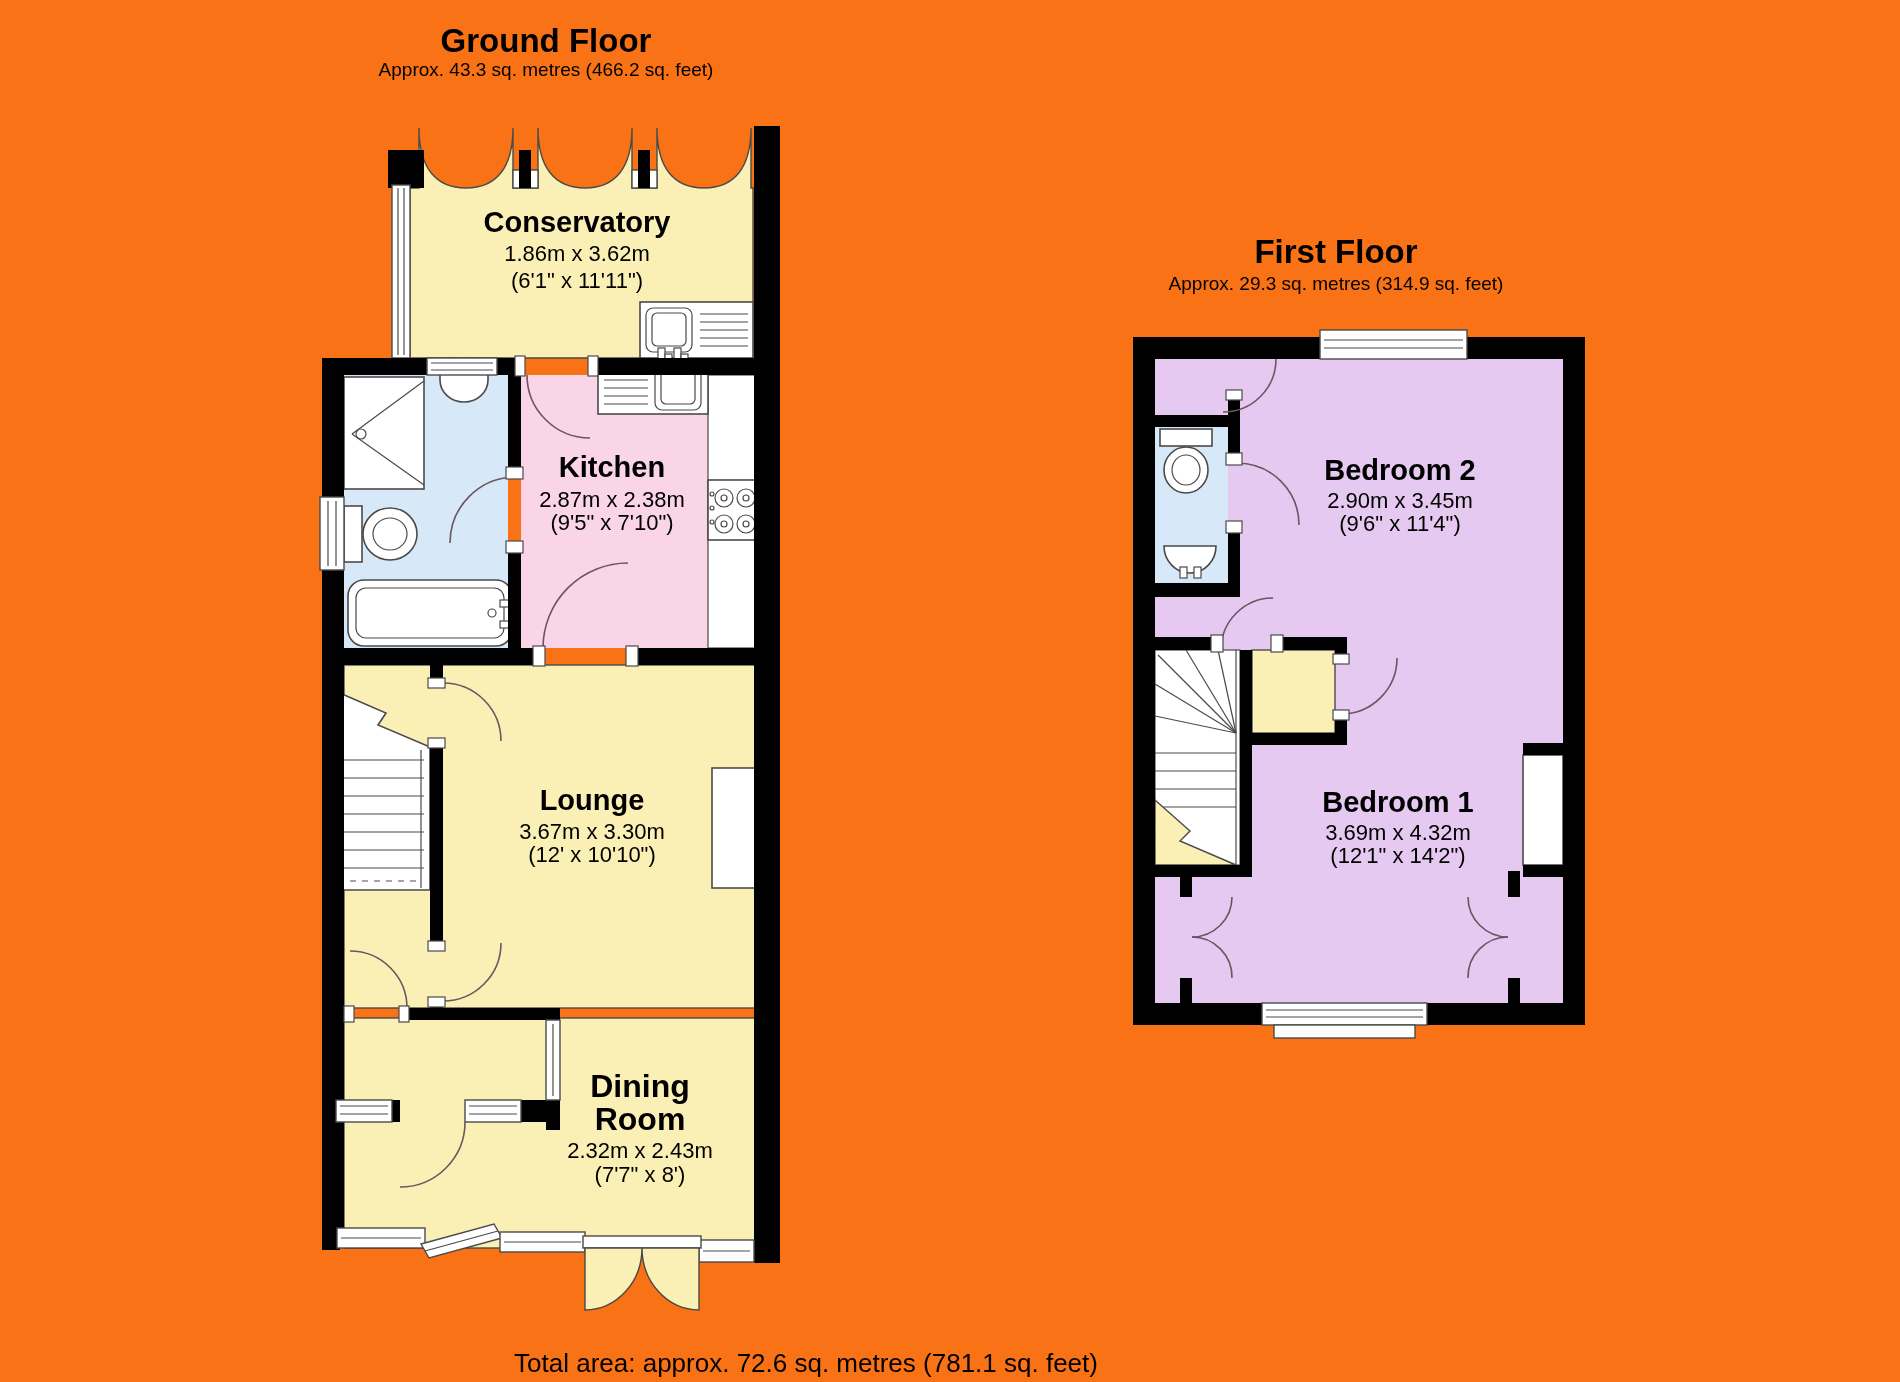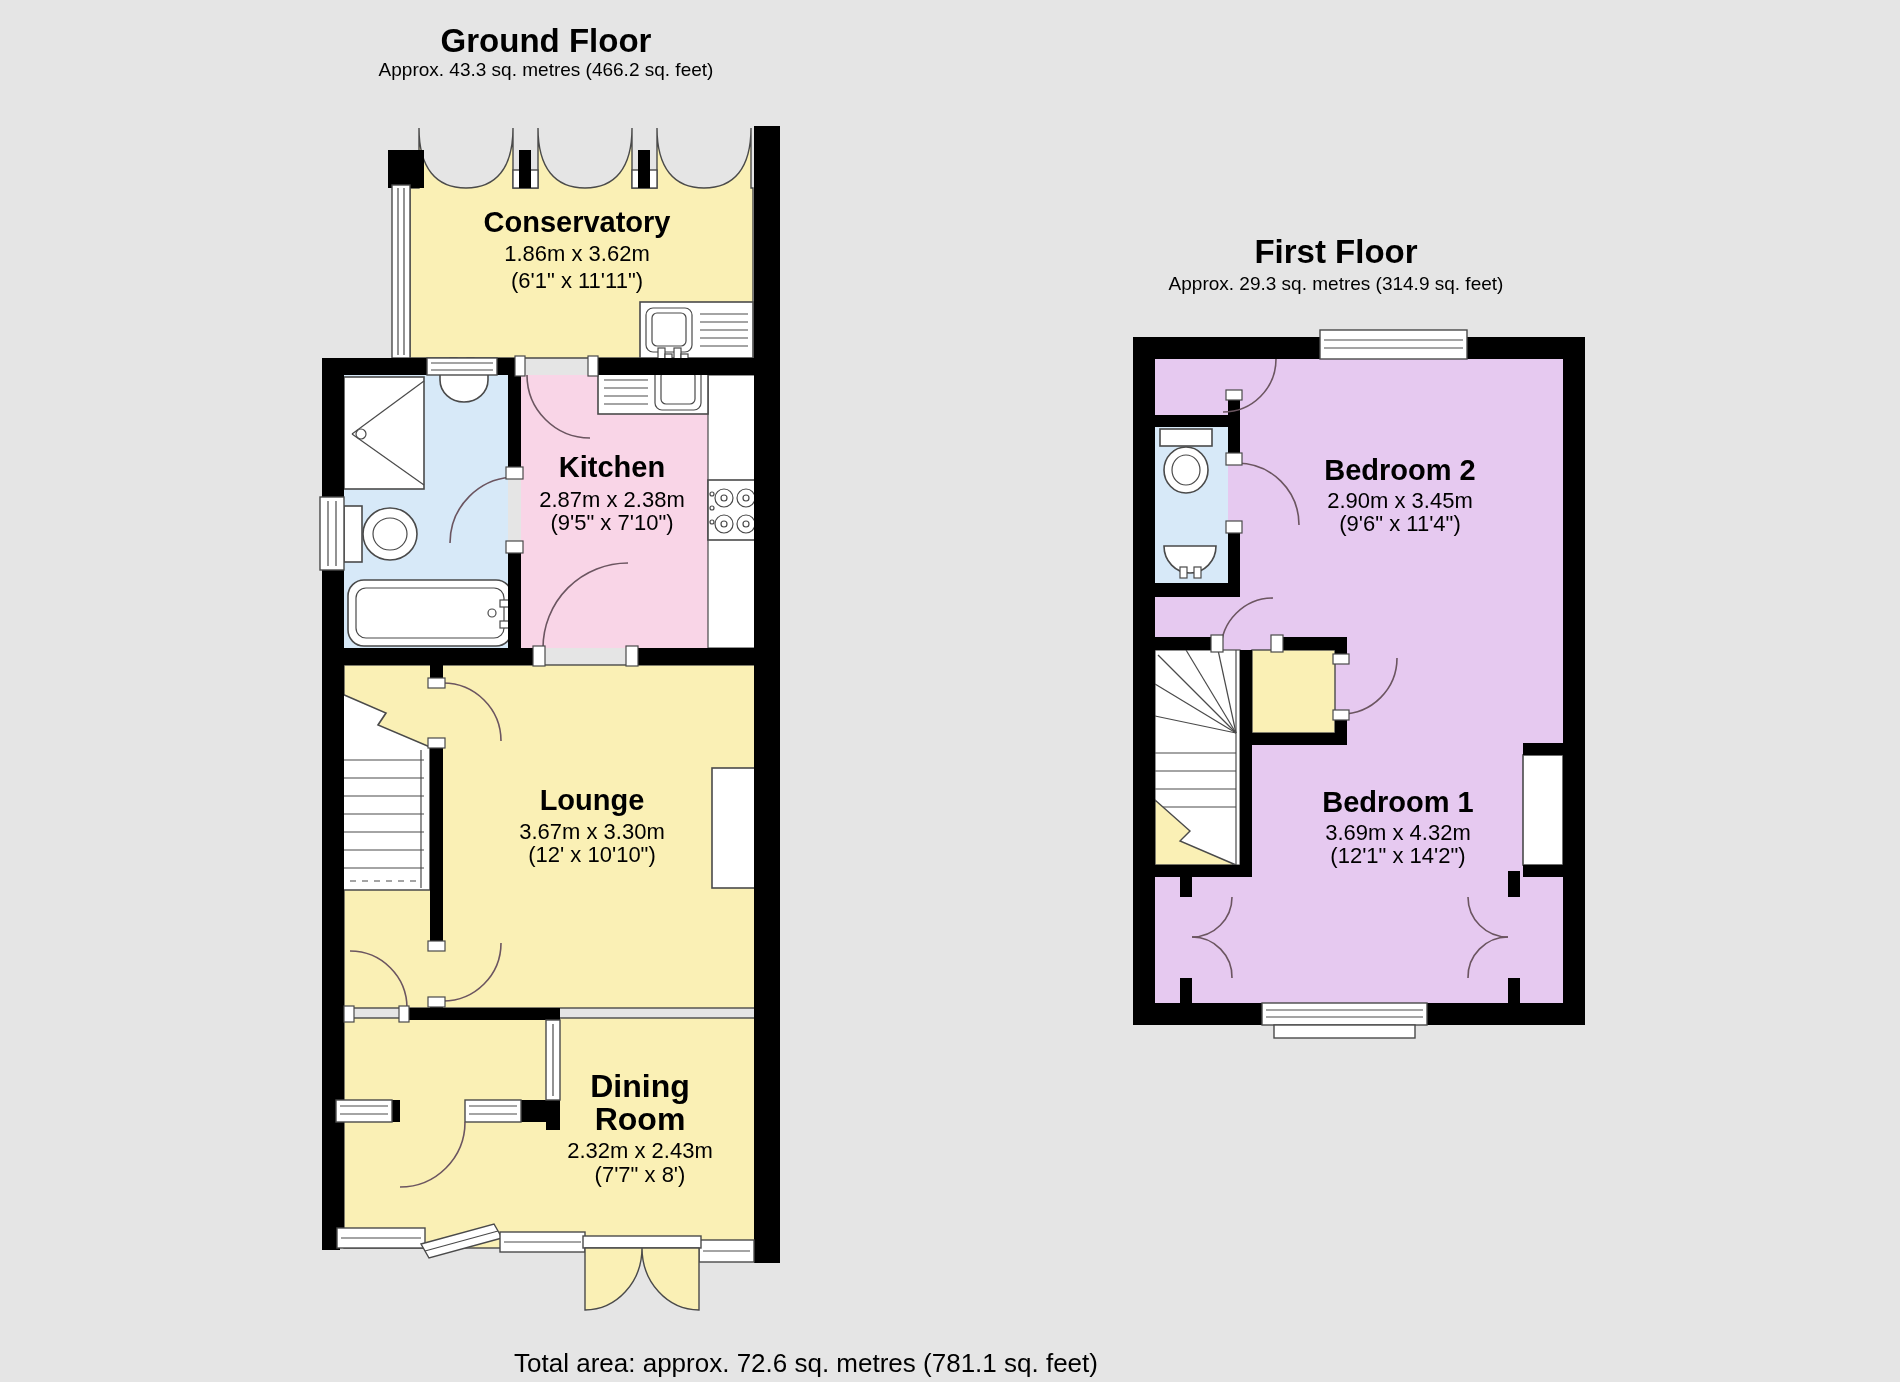--- a/index.html
+++ b/index.html
@@ -1,16 +1,16 @@
 <!DOCTYPE html>
 <html style="--room-yellow: #FAF0B5; --kitchen-pink: #F9D5E7; --bathroom-blue: #D7E9F8; --bedroom-purple: #E6C9F0; --wall-black: #000000; --outline-gray: #4a4a4a;"><head>
 <meta charset="utf-8">
 <style>
   html,body{margin:0;padding:0;background:#fff;}
-  .page{width:1900px;height:1382px;position:relative;background:#e5e5e5;font-family:"Liberation Sans",sans-serif;}
+  .page{width:1900px;height:1382px;position:relative;background:#f97316;font-family:"Liberation Sans",sans-serif;}
   svg{display:block;}
   .room-yellow{fill:var(--room-yellow);stroke:var(--outline-gray);stroke-width:1.4;}
   .room-pink{fill:var(--kitchen-pink);stroke:none;}
   .room-blue{fill:var(--bathroom-blue);stroke:none;}
   .room-purple{fill:var(--bedroom-purple);stroke:none;}
   .wall{fill:var(--wall-black);stroke:none;}
   .fx{fill:#ffffff;stroke:var(--outline-gray);stroke-width:1.6;}
   .fx2{fill:#ffffff;stroke:var(--outline-gray);stroke-width:1.2;}
   .ln{stroke:var(--outline-gray);stroke-width:1.2;fill:none;}
   .door{stroke:#6b5560;stroke-width:1.6;fill:none;}

